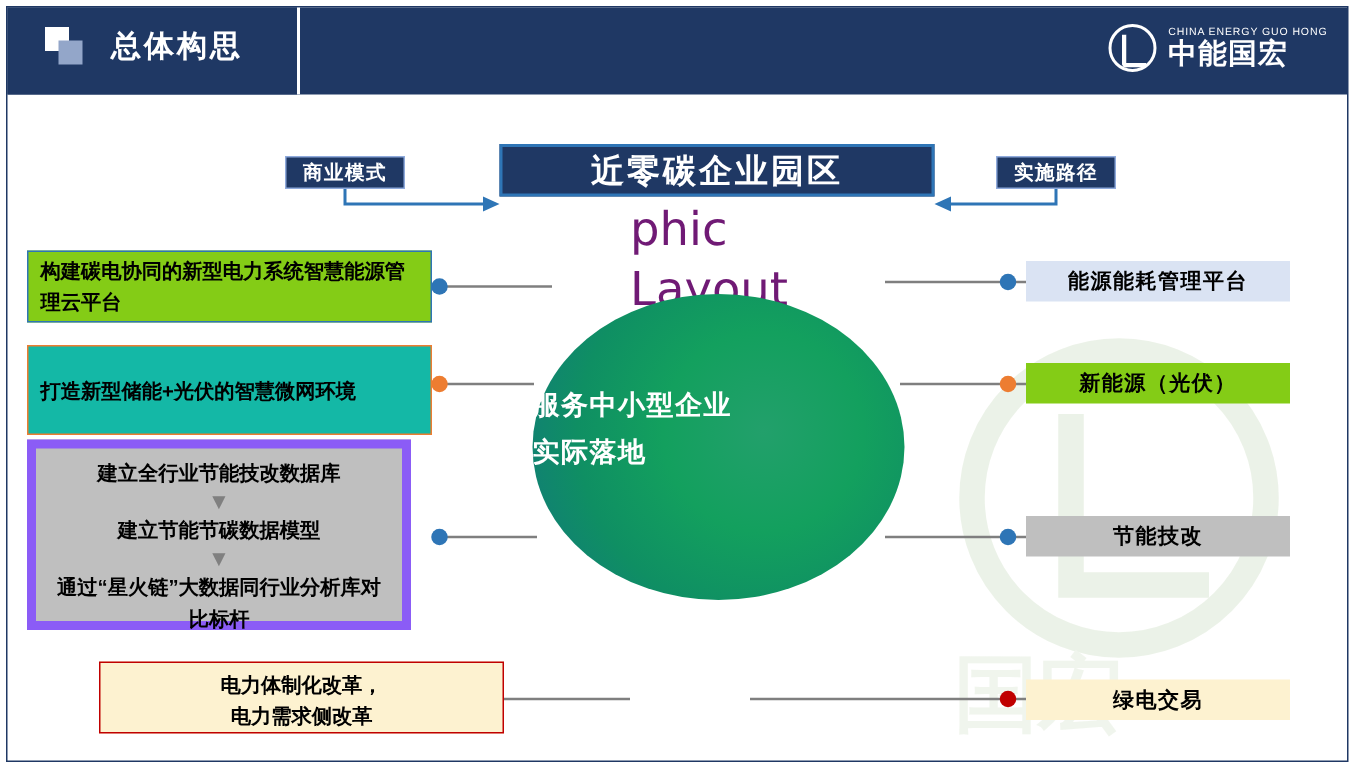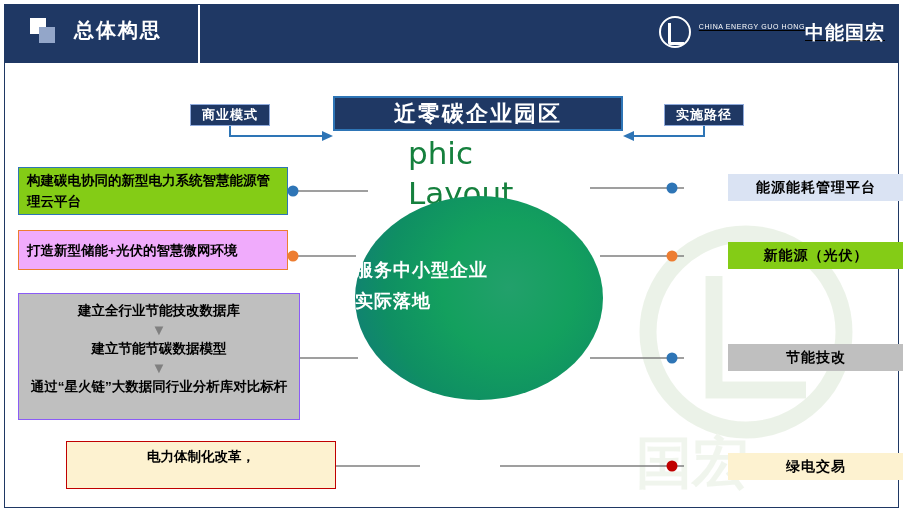--- a/index.html
+++ b/index.html
@@ -76,21 +76,21 @@
   }
   .logo-mark::after {
     content: "";
     position: absolute;
     left: 7px; top: 5px;
     width: 13px; height: 19px;
     border-left: 3px solid #ffffff;
     border-bottom: 3px solid #ffffff;
     border-radius: 0 0 0 3px;
   }
-  .logo-text { display: flex; flex-direction: row; justify-content: center; text-decoration: underline; }
+  .logo-text { display: flex; flex-direction: column; justify-content: center; }
   .logo-en {
     color: #ffffff;
     font-size: 7px;
     letter-spacing: 0.6px;
     line-height: 9px;
   }
   .logo-cn {
     color: #ffffff;
     font-size: 19px;
     font-weight: bold;
@@ -136,22 +136,22 @@
     font-size: 22px;
     font-weight: bold;
     letter-spacing: 2px;
     display: flex;
     align-items: center;
     justify-content: center;
   }
   
   .ghost-text {
     position: absolute;
-    left: 408px; top: 133px;
-    color: #15803d;
+    left: 420px; top: 133px;
+    color: #701a75;
     font-size: 31px;
     line-height: 40px;
     font-family: "DejaVu Sans", sans-serif;
     white-space: pre;
   }
   
   .tag {
     position: absolute;
     height: 22px;
     background: #1f3864;
@@ -178,26 +178,26 @@
     color: #000000;
     padding: 4px 8px;
     display: flex;
     align-items: center;
   }
   .box-l1 {
     left: 18px; top: 167px; width: 270px; height: 48px;
     background: #84cc16; border: 1px solid #2e75b6;
   }
   .box-l2 {
-    left: 18px; top: 230px; width: 270px; height: 40px;
-    background: #f0abfc; border: 1px solid #ed7d31;
+    left: 18px; top: 230px; width: 270px; height: 60px;
+    background: #14b8a6; border: 1px solid #ed7d31;
   }
   .box-l3 {
-    left: 18px; top: 293px; width: 282px; height: 127px;
-    background: #bfbfbf; border: 1px solid #8b5cf6;
+    left: 18px; top: 293px; width: 256px; height: 127px;
+    background: #bfbfbf; border: 6px solid #8b5cf6;
     display: block;
     padding: 6px 8px;
   }
   .box-l3 .line { text-align: center; }
   .box-l3 .arrow {
     text-align: center;
     color: #808080;
     font-size: 15px;
     line-height: 15px;
     margin: 1px 0;
@@ -213,21 +213,20 @@
   .box-r {
     position: absolute;
     box-sizing: border-box;
     font-size: 14px;
     font-weight: bold;
     color: #000000;
     display: flex;
     align-items: center;
     justify-content: center;
     letter-spacing: 1px;
-    margin-left: 44px;
   }
   .box-r1 { left: 684px; top: 174px; width: 176px; height: 27px; background: #dae3f3; }
   .box-r2 { left: 684px; top: 242px; width: 176px; height: 27px; background: #84cc16; }
   .box-r3 { left: 684px; top: 344px; width: 176px; height: 27px; background: #bfbfbf; }
   .box-r4 { left: 684px; top: 453px; width: 176px; height: 27px; background: #fdf2d0; }
 
   
   .connectors {
     position: absolute;
     left: 0; top: 0;
@@ -308,20 +307,21 @@
   <div class="box box-l3">
     <div class="line">建立全行业节能技改数据库</div>
     <div class="arrow">▼</div>
     <div class="line">建立节能节碳数据模型</div>
     <div class="arrow">▼</div>
     <div class="line">通过“星火链”大数据同行业分析库对比标杆</div>
   </div>
 
   <div class="box box-l4">
     <div>电力体制化改革，</div>
+    <div>电力需求侧改革</div>
   </div>
 
   <div class="box-r box-r1">能源能耗管理平台</div>
   <div class="box-r box-r2">新能源（光伏）</div>
   <div class="box-r box-r3">节能技改</div>
   <div class="box-r box-r4">绿电交易</div>
 
 </div>
 
 </body></html>

